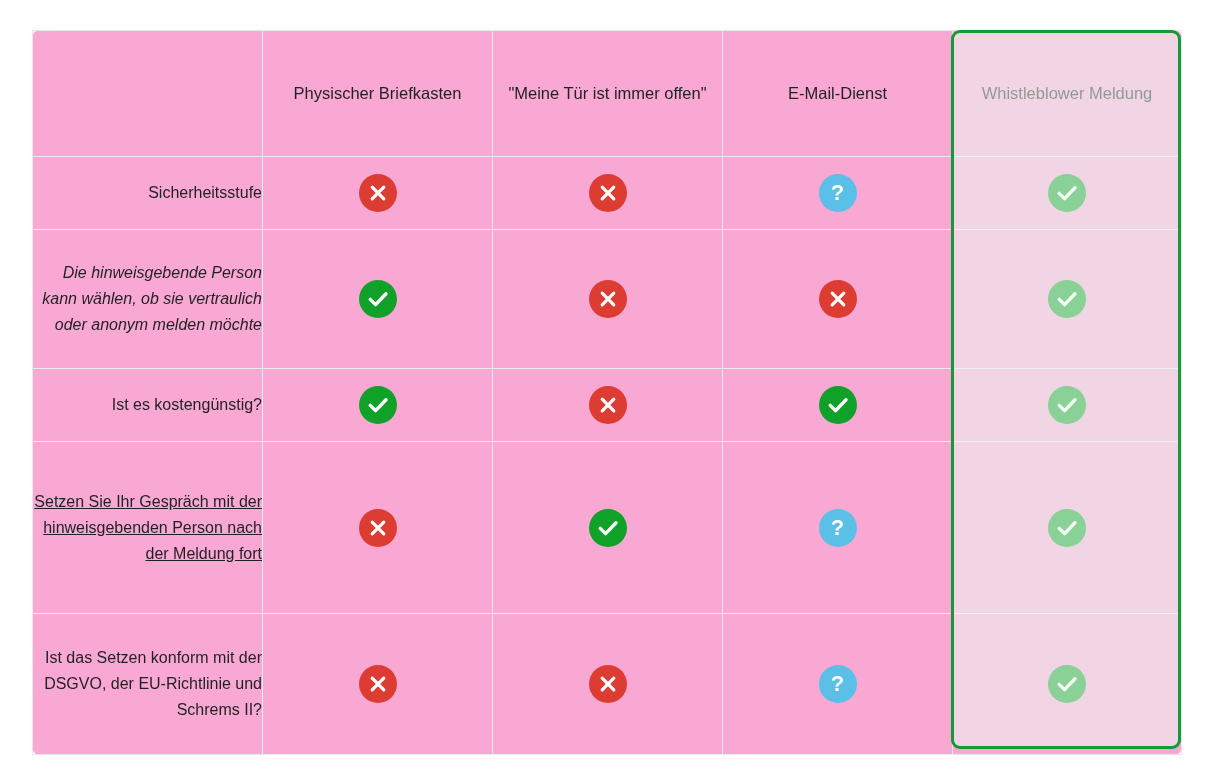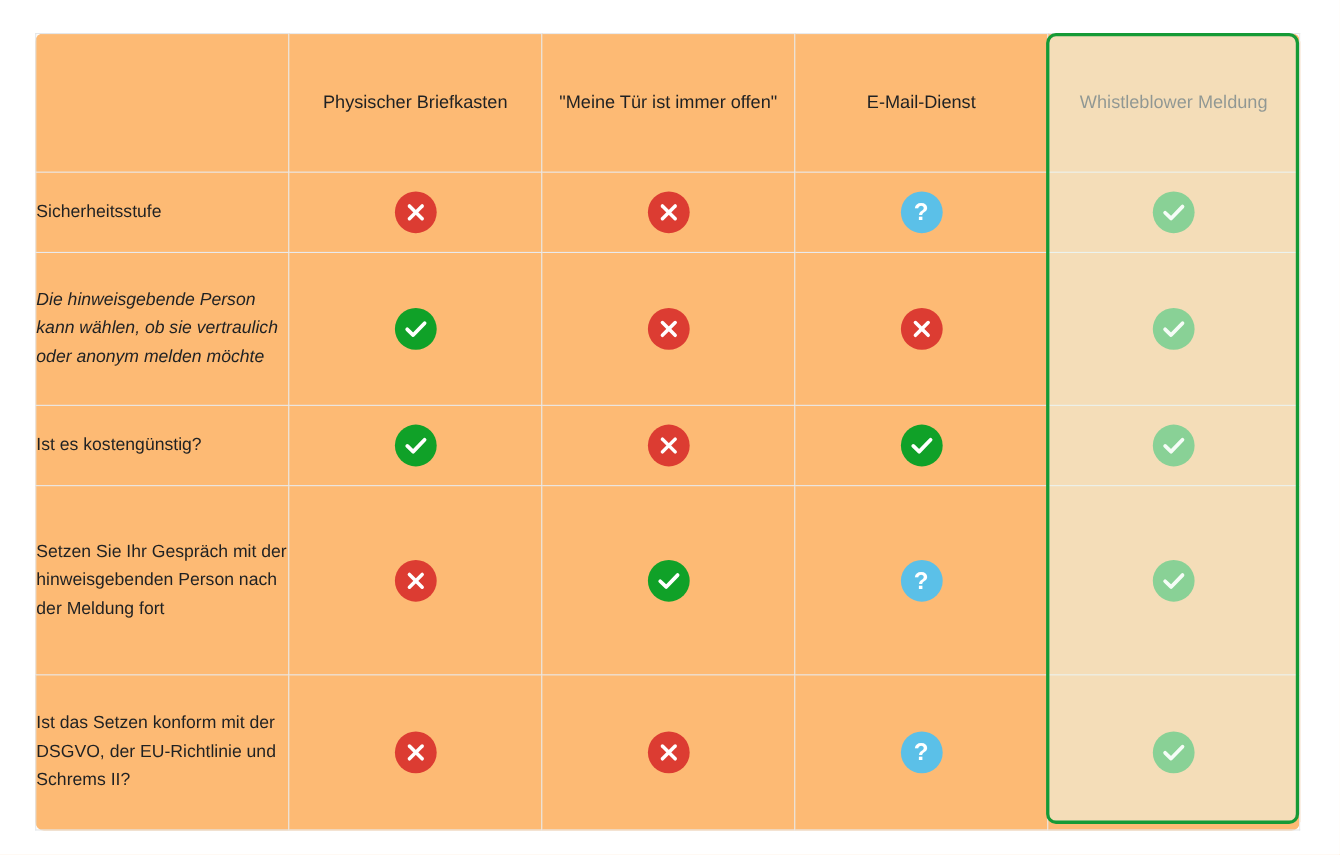--- a/index.html
+++ b/index.html
@@ -23,21 +23,21 @@
   }
 
   
   .compare-table {
     position: absolute;
     left: 32px;
     top: 30px;
     width: 1149px;
     border-collapse: collapse;
     table-layout: fixed;
-    background: #fdba74;
+    background: #f9a8d4;
     border: 1px solid #e4e6e8;
     border-radius: 8px;
   }
 
   .compare-table td,
   .compare-table th {
     border: 1px solid #e9eaec;
     padding: 0;
     vertical-align: middle;
     background-clip: padding-box;
@@ -68,39 +68,39 @@
   }
   .hdr-cell .hdr-text {
     display: block;
   }
 
   
   .row-label {
     font-size: 16px;
     line-height: 26px;
     color: #1f2123;
-    text-align: left;
+    text-align: right;
     padding: 14px 22px 14px 18px;
   }
 
   
   .val-cell {
     text-align: center;
   }
   .val-inner {
     display: flex;
     align-items: center;
     justify-content: center;
   }
 
   
   tr.r-1 td { height: 72px; }
   tr.r-2 td { height: 138px; font-style: italic; }
   tr.r-3 td { height: 72px; }
-  tr.r-4 td { height: 171px; }
+  tr.r-4 td { height: 171px; text-decoration: underline; }
   tr.r-5 td { height: 140px; }
 
   
   .icon {
     display: inline-block;
     width: 38px;
     height: 38px;
     border-radius: 50%;
     position: relative;
     flex: 0 0 auto;

